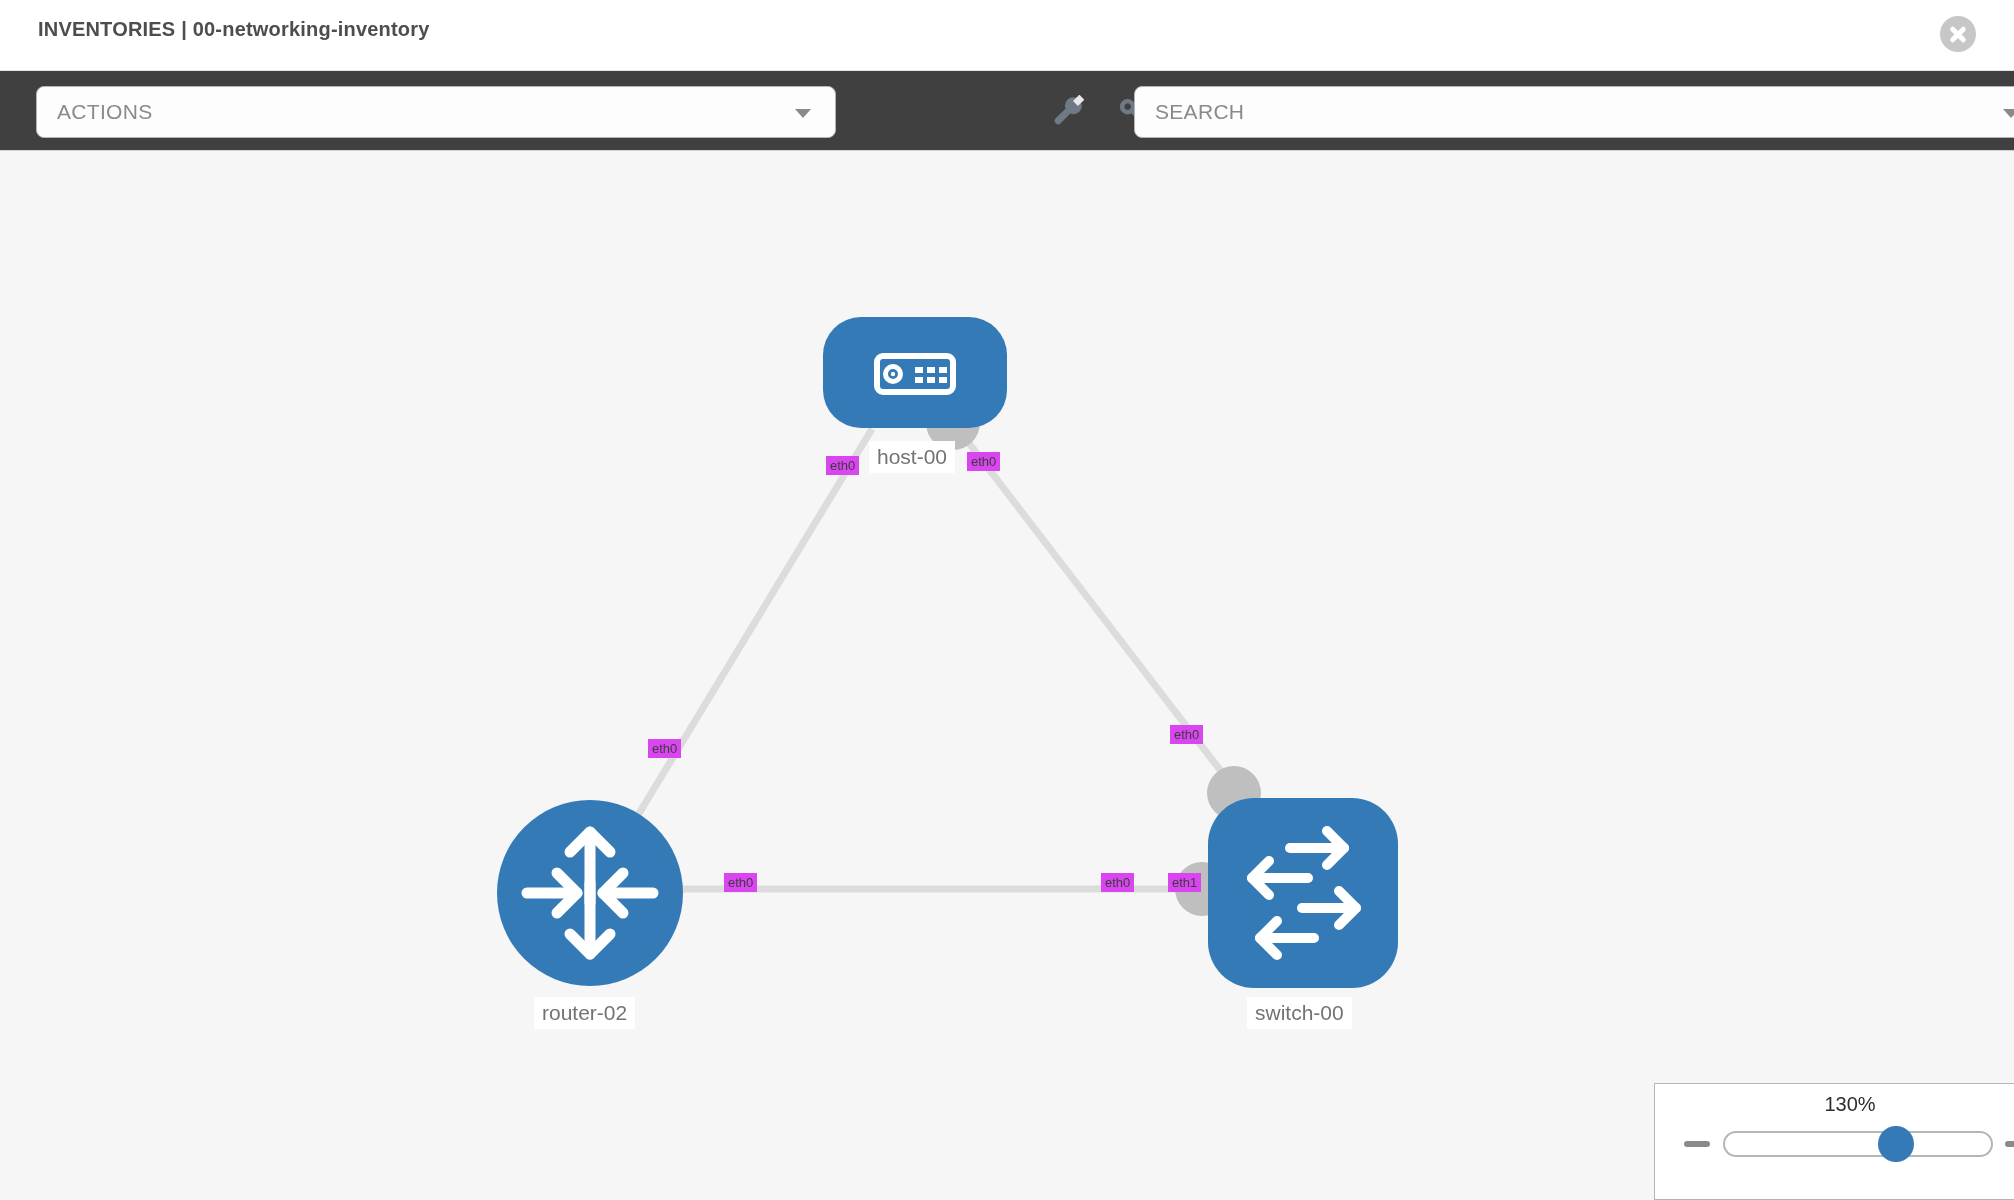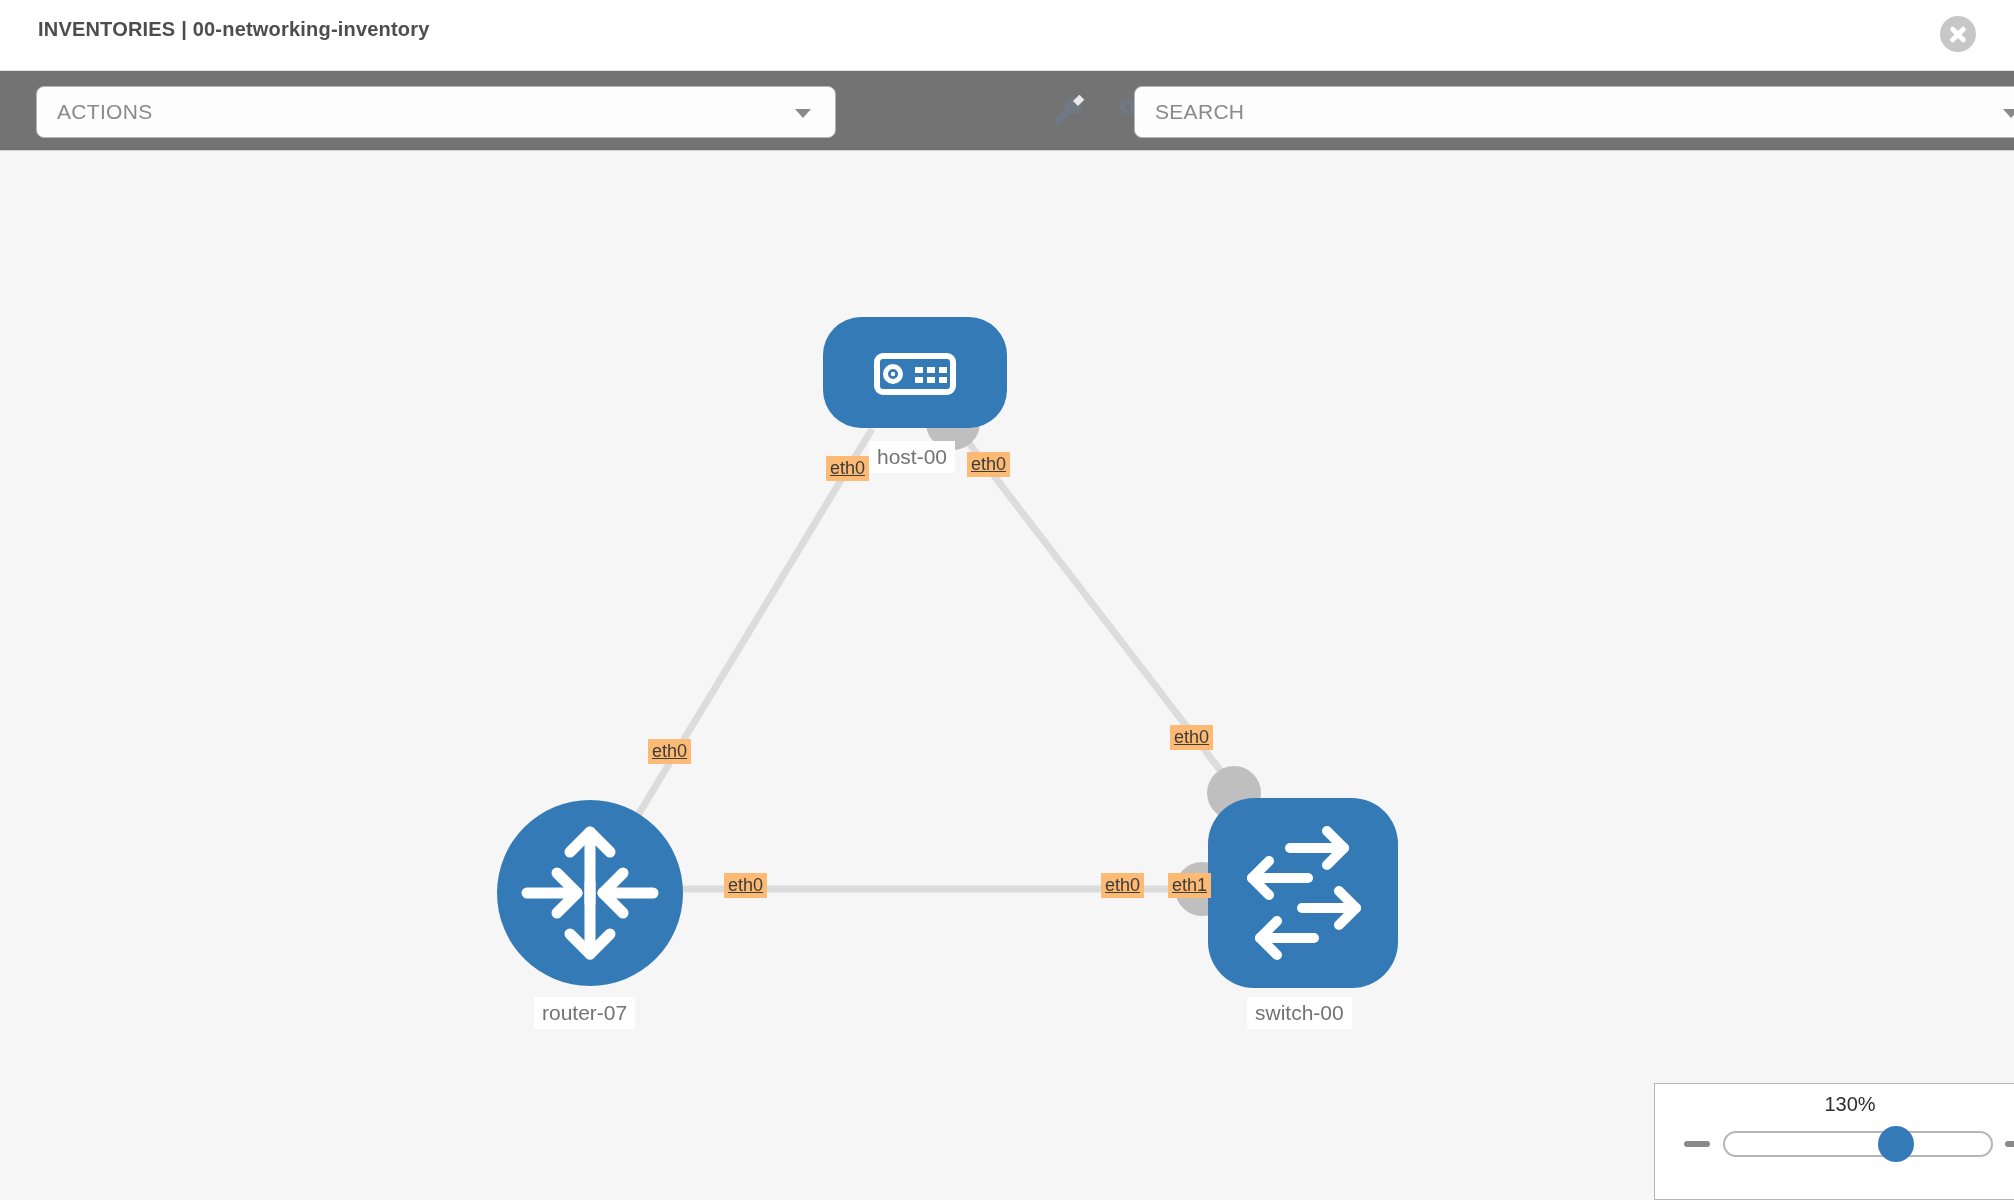--- a/index.html
+++ b/index.html
@@ -9,21 +9,21 @@
 
   
   .header { position:absolute; left:0; top:0; width:2014px; height:70px; background:#ffffff; }
   .page-title { position:absolute; left:38px; top:18px; font-size:20px; font-weight:bold; color:#4e4c4c; letter-spacing:0.2px; }
   .close-btn { position:absolute; right:38px; top:16px; width:36px; height:36px; border-radius:50%; background:#c7c7c7; cursor:pointer; }
   .close-btn .bar { position:absolute; left:8px; top:15.5px; width:20px; height:5px; border-radius:2.5px; background:#ffffff; }
   .close-btn .bar.b1 { transform:rotate(45deg); }
   .close-btn .bar.b2 { transform:rotate(-45deg); }
 
   
-  .toolbar { position:absolute; left:0; top:70px; width:2014px; height:81px; background:#737373; border-top:1px solid #e2e2e2; border-bottom:1px solid #d2d2d2;text-decoration:underline; }
+  .toolbar { position:absolute; left:0; top:70px; width:2014px; height:81px; background:#404040; border-top:1px solid #e2e2e2; border-bottom:1px solid #d2d2d2;text-decoration:underline; }
   .combo { position:absolute; top:15px; height:52px; background:#fdfdfd; border:1px solid #b5b5b5; border-radius:8px; display:flex; align-items:center; cursor:pointer; }
   .combo .combo-text { margin-left:20px; font-size:21px; color:#8a8a8a; letter-spacing:0.3px; }
   .combo .caret { position:absolute; right:24px; top:22px; width:0; height:0; border-left:8px solid transparent; border-right:8px solid transparent; border-top:9px solid #8a8a8a; }
   .combo.actions { left:36px; width:800px; }
   .combo.search  { left:1134px; width:910px; }
   .tool-icon { position:absolute; top:24px; width:36px; height:36px; color:#6f7a84; cursor:pointer; }
   .tool-icon.wrench { left:1049px; }
   .tool-icon.key    { left:1116px; }
 
   
@@ -33,21 +33,21 @@
   .node { position:absolute; background:#337ab7; cursor:pointer; }
   .node.host   { left:823px; top:166px; width:184px; height:111px; border-radius:38px; }
   .node.router { left:497px; top:649px; width:186px; height:186px; border-radius:50%; }
   .node.switch { left:1208px; top:647px; width:190px; height:190px; border-radius:46px; }
 
   .node-label { position:absolute; background:#ffffff; color:#737373; font-size:21px; padding:4px 8px; white-space:nowrap; }
   .node-label.host   { left:869px; top:290px; }
   .node-label.router { left:534px; top:846px; }
   .node-label.switch { left:1247px; top:846px; }
 
-  .if-label { position:absolute; background:#fdba74; color:#3c3c3c; font-size:18px; padding:2px 4px; white-space:nowrap;text-decoration:underline; }
+  .if-label { position:absolute; background:#d946ef; color:#3c3c3c; font-size:13px; padding:2px 4px; white-space:nowrap; }
   .if-label.host-left   { left:826px; top:305px; }
   .if-label.host-right  { left:967px; top:301px; }
   .if-label.router-up   { left:648px; top:588px; }
   .if-label.switch-up   { left:1170px; top:574px; }
   .if-label.horiz-left  { left:724px; top:722px; }
   .if-label.horiz-back  { left:1101px; top:722px; }
   .if-label.horiz-front { left:1168px; top:722px; }
 
   
   .zoom-widget { position:absolute; left:1622px; top:1083px; width:392px; height:117px; background:#ffffff; border:1px solid #b5b5b5;margin-left:32px; }
@@ -158,21 +158,21 @@
 
     <div class="if-label host-left">eth0</div>
     <div class="if-label host-right">eth0</div>
     <div class="if-label router-up">eth0</div>
     <div class="if-label switch-up">eth0</div>
     <div class="if-label horiz-left">eth0</div>
     <div class="if-label horiz-back">eth0</div>
     <div class="if-label horiz-front">eth1</div>
 
     <div class="node-label host">host-00</div>
-    <div class="node-label router">router-07</div>
+    <div class="node-label router">router-02</div>
     <div class="node-label switch">switch-00</div>
   </div>
 
   <div class="zoom-widget">
     <div class="zoom-level">130%</div>
     <div class="zoom-minus"></div>
     <div class="zoom-track"></div>
     <div class="zoom-thumb"></div>
     <div class="zoom-plus">
       <div class="h"></div>

